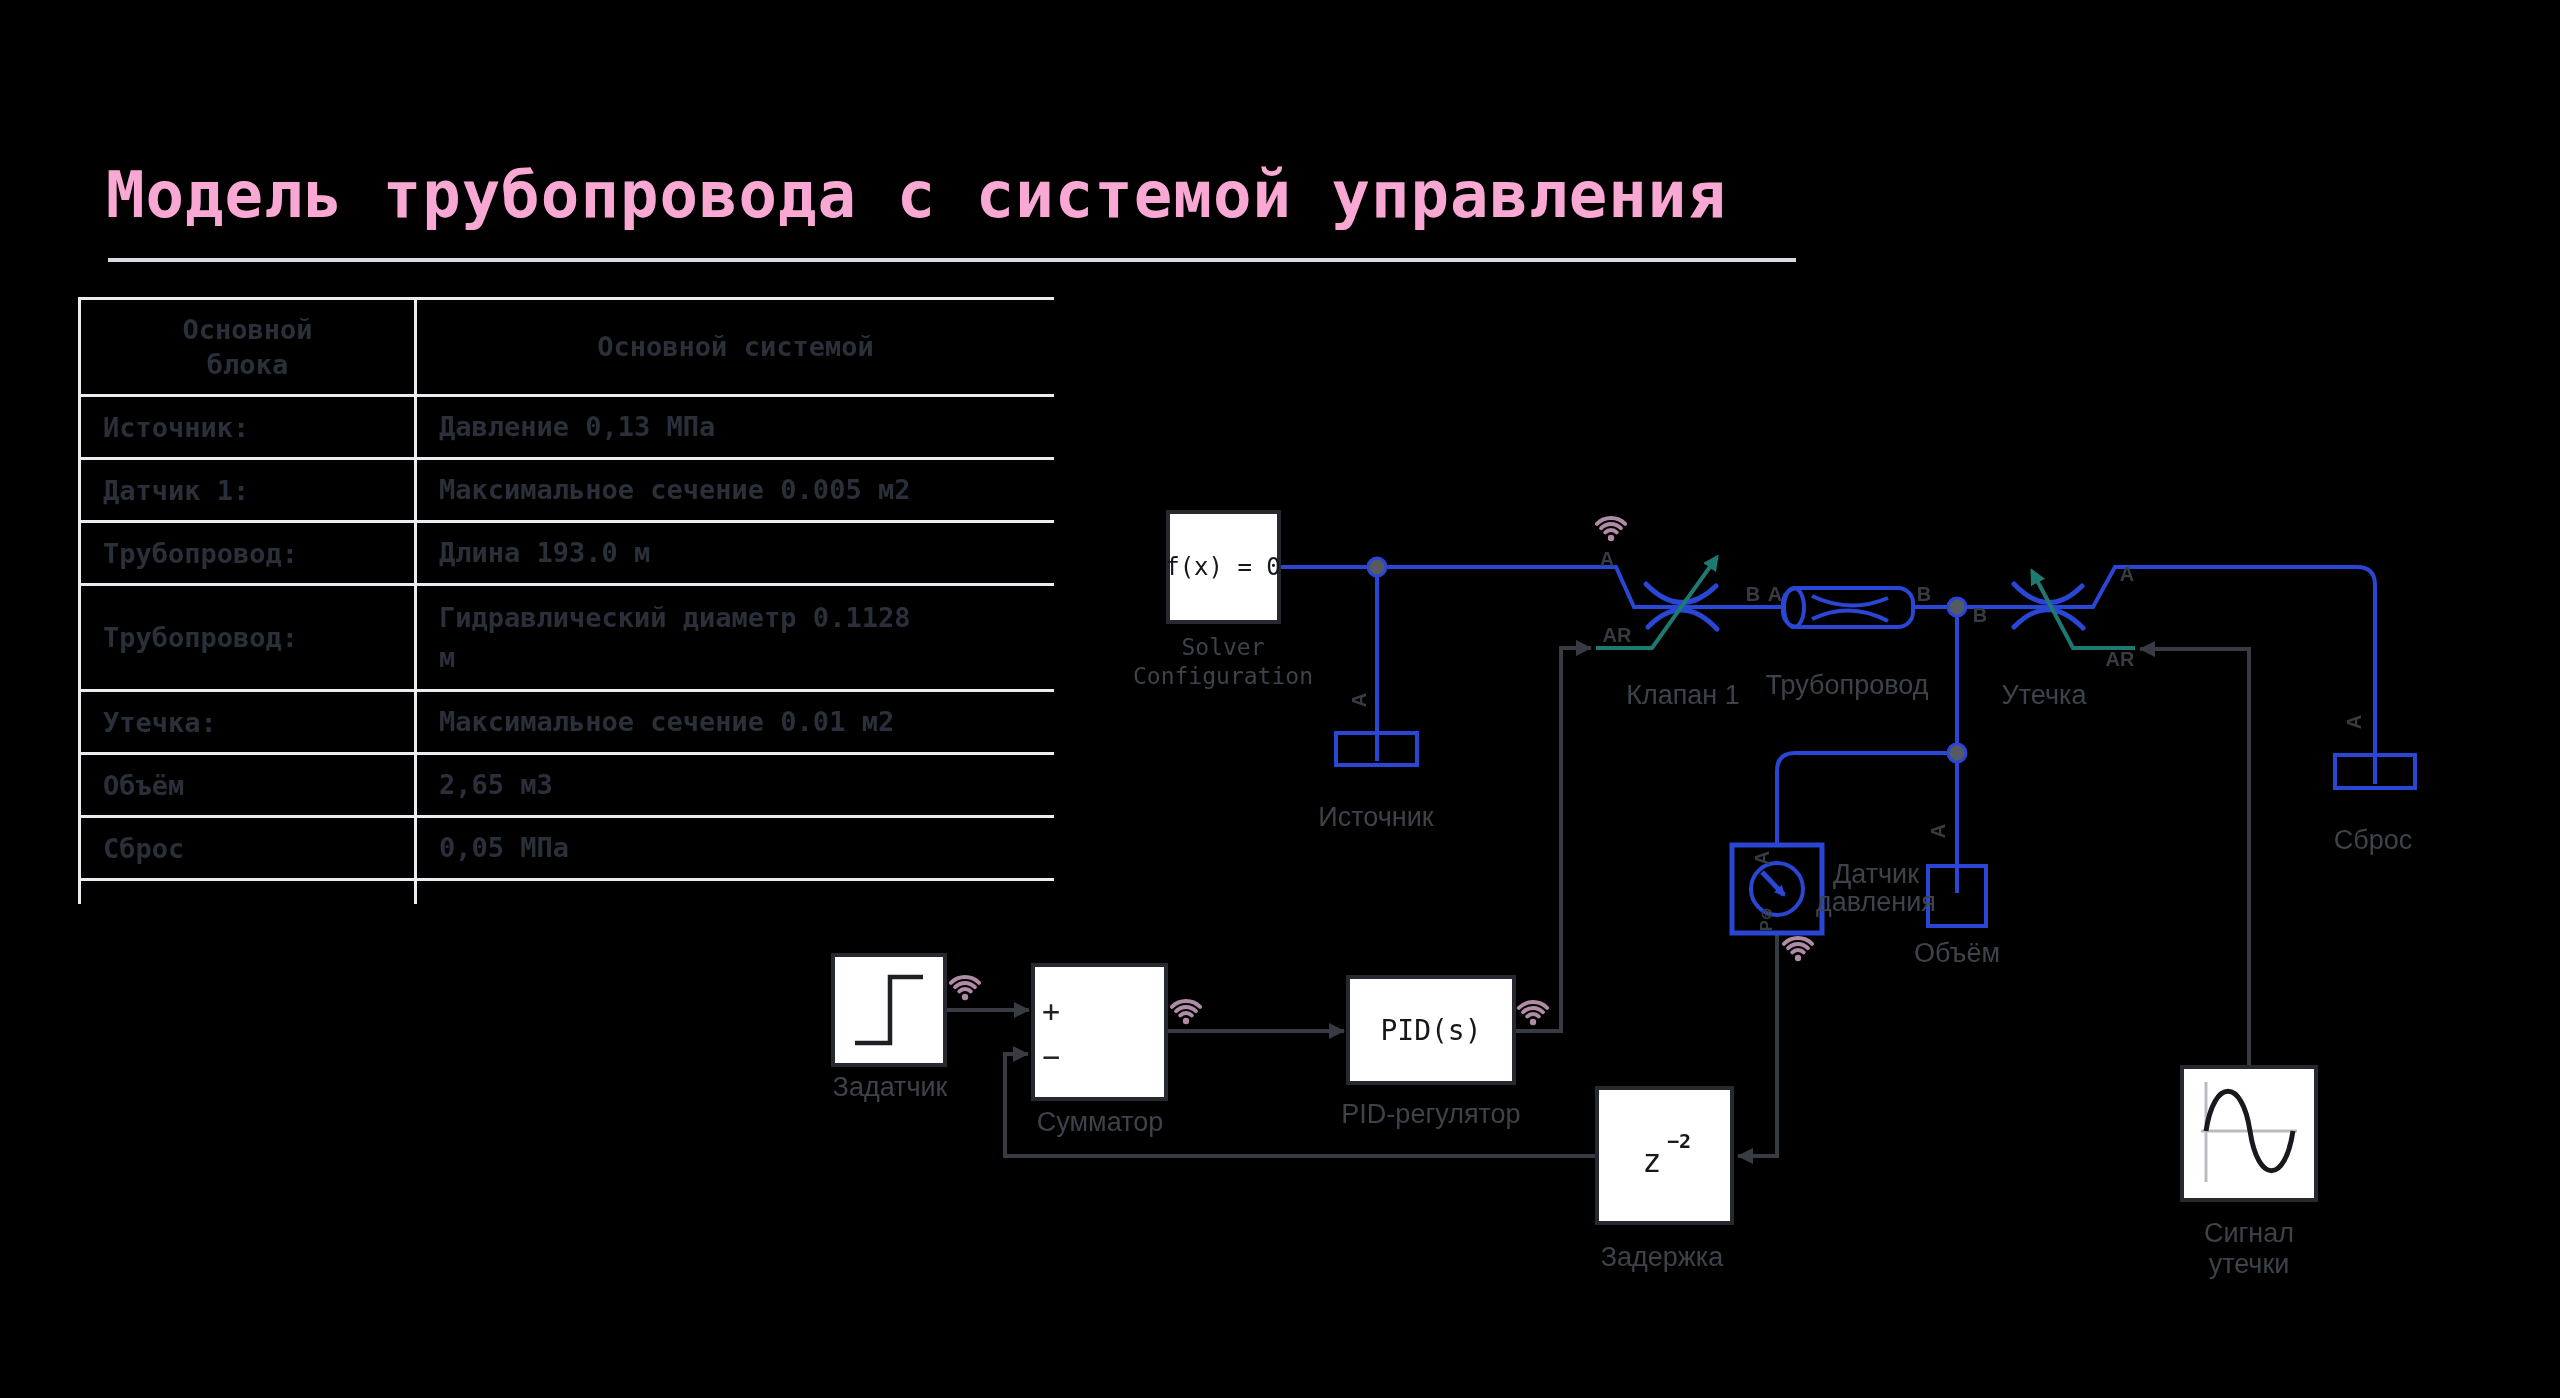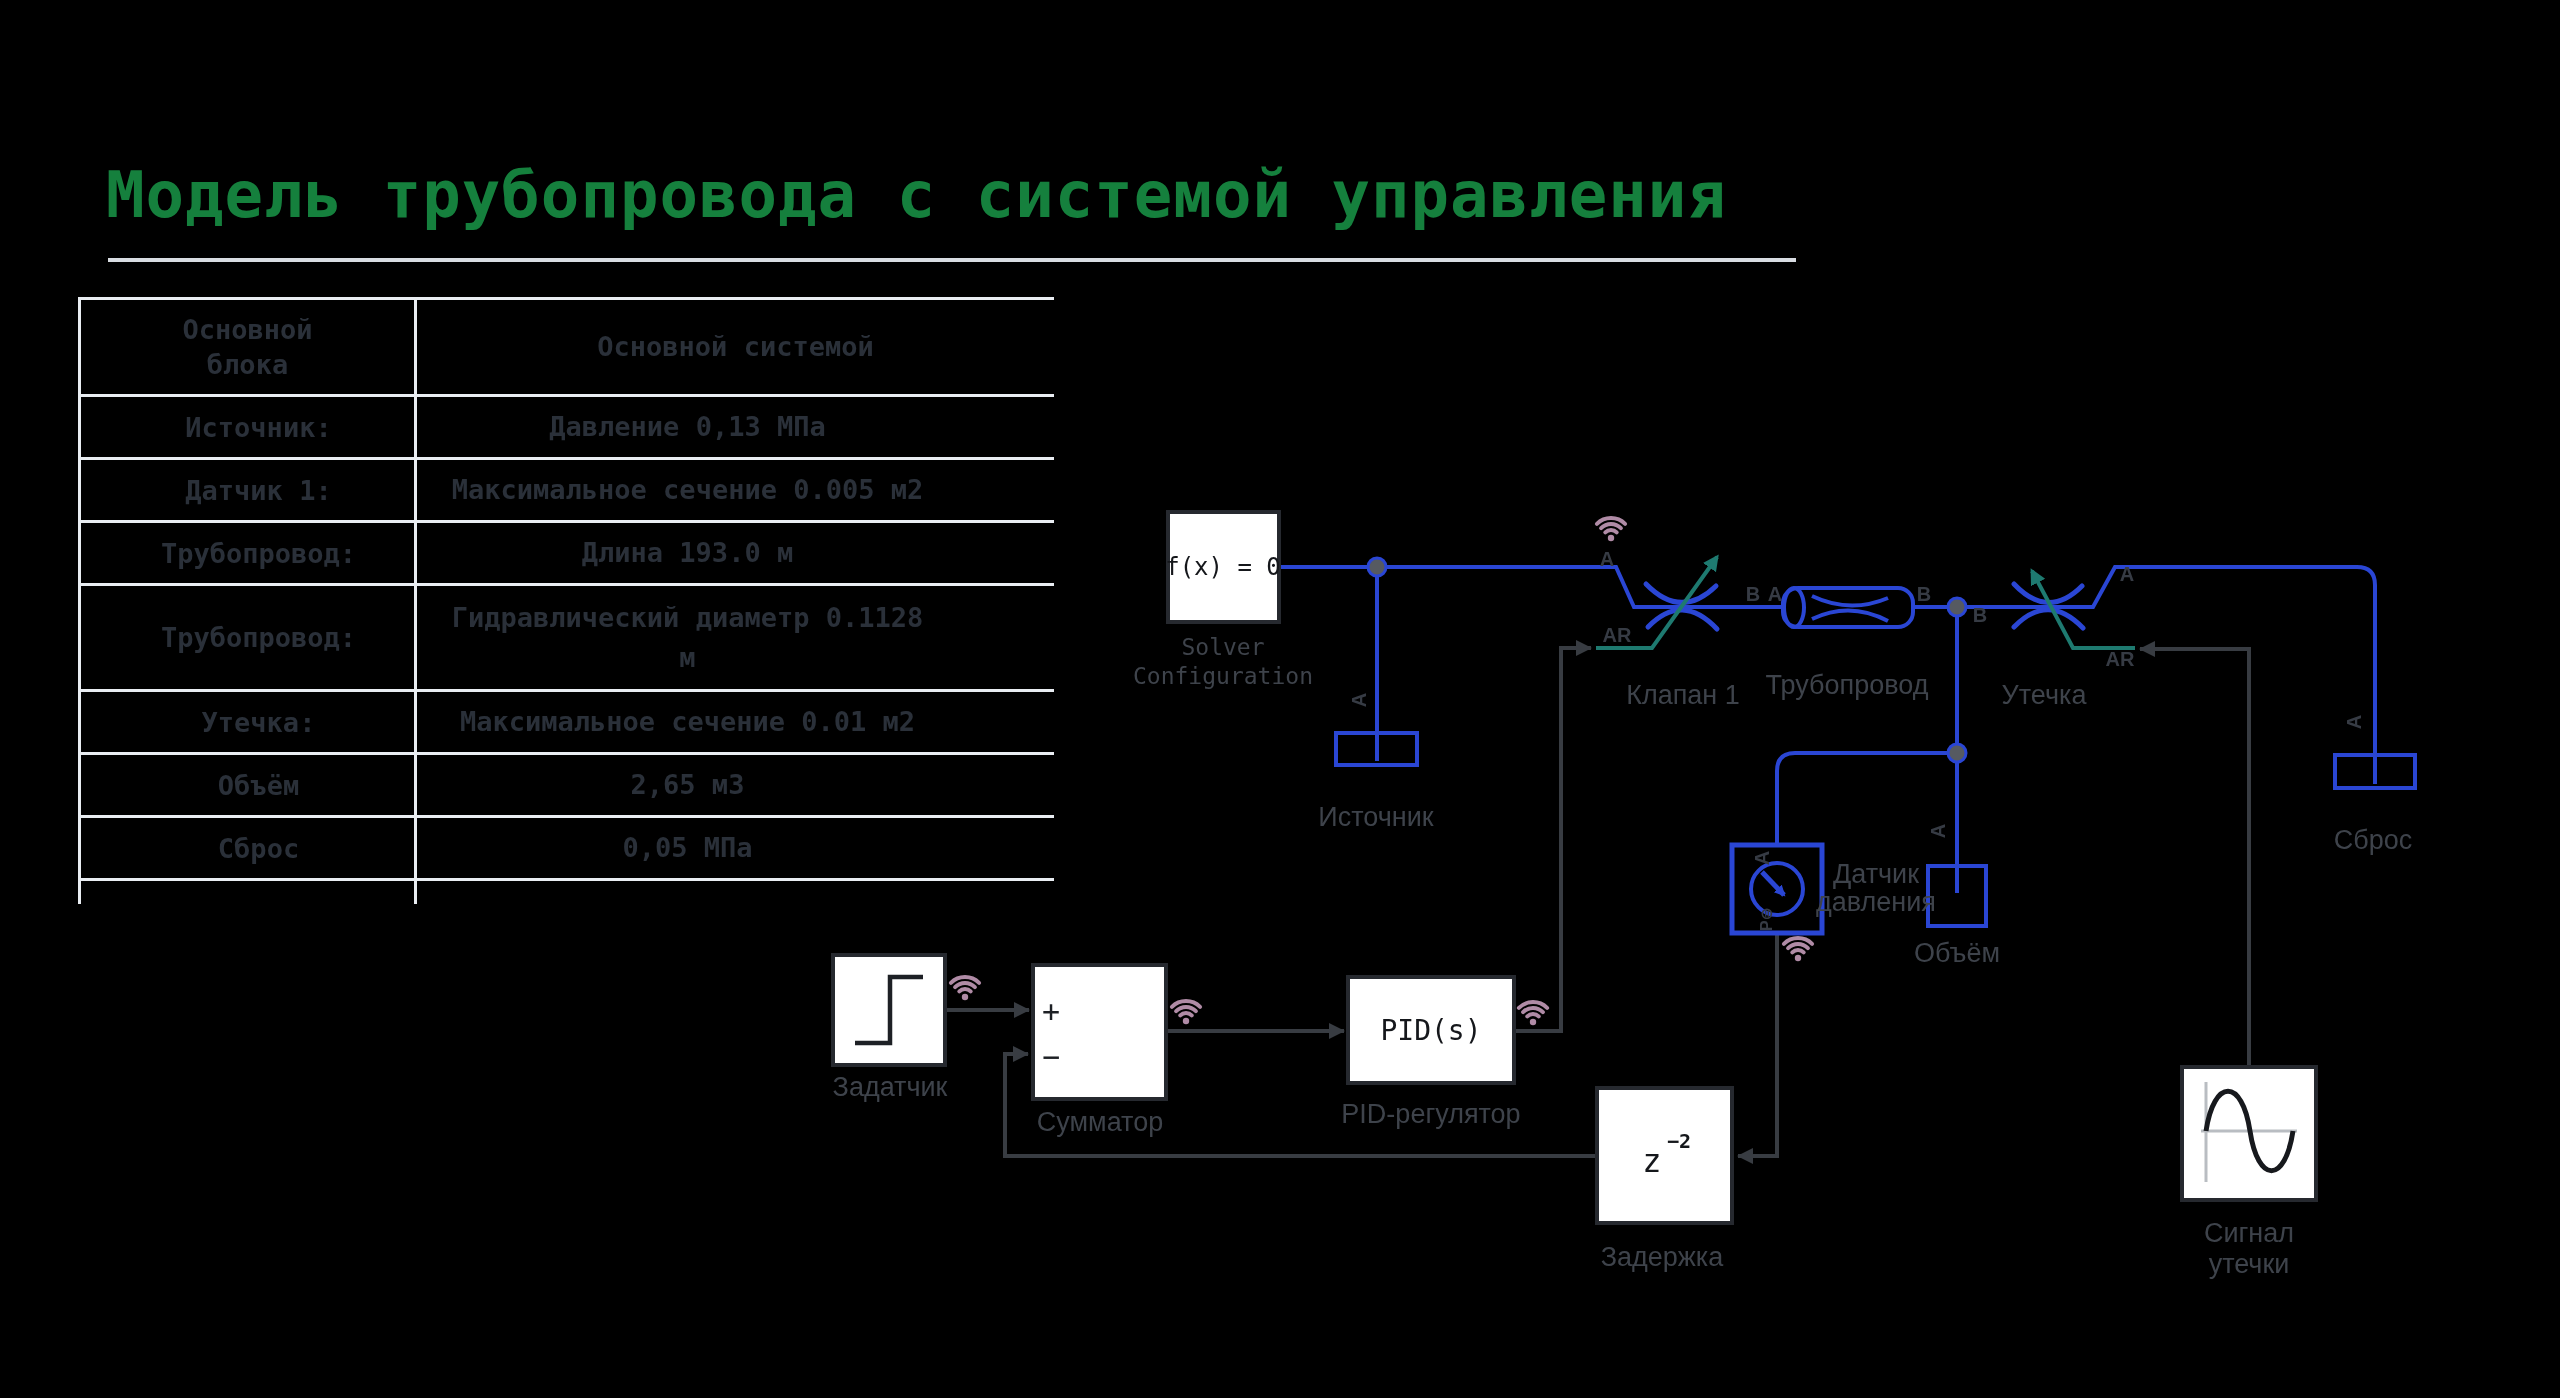--- a/index.html
+++ b/index.html
@@ -1,27 +1,27 @@
 <!DOCTYPE html>
 <html><head>
 <meta charset="utf-8">
 <style>
   html,body{margin:0;padding:0;background:#000;}
   .slide{position:relative;width:2560px;height:1398px;background:#000;overflow:hidden;
          font-family:"Liberation Sans",sans-serif;}
   .title{position:absolute;left:106px;top:158px;margin:0;
          font-family:"DejaVu Sans Mono",monospace;font-weight:700;font-size:64px;
-         color:#15803d;letter-spacing:1px;white-space:nowrap;}
+         color:#f9a8d4;letter-spacing:1px;white-space:nowrap;}
   .title-underline{position:absolute;left:108px;top:258px;width:1688px;height:4px;background:#d8dce2;}
   .tablewrap{position:absolute;left:78px;top:297px;width:976px;height:607px;overflow:hidden;}
   table.params{border-collapse:collapse;width:976px;table-layout:fixed;}
   table.params th,table.params td{border:3px solid #e9edf2;
          font-family:"DejaVu Sans Mono",monospace;font-weight:700;font-size:27px;color:#2a3039;}
   table.params th{height:92px;text-align:center;vertical-align:middle;white-space:pre-line;line-height:1.3;}
-  table.params td{height:60px;vertical-align:middle;padding:0 0 0 22px;text-align:center;}
+  table.params td{height:60px;vertical-align:middle;padding:0 0 0 22px;}
   table.params td.val{padding-right:118px;line-height:40px;}
   table.params tr.tall td{height:103px;}
   table.params tr.cut td{height:58px;border-bottom:none;}
   svg.diagram{position:absolute;left:0;top:0;width:2560px;height:1398px;}
   .pw{stroke:#2a46d4;stroke-width:4;fill:none;}
   .cw{stroke:#383c42;stroke-width:4;fill:none;}
   .tw{stroke:#1e7a70;stroke-width:4;fill:none;}
   .varc{stroke:#2a46d4;stroke-width:5;fill:none;stroke-linecap:round;}
   .wb{fill:#ffffff;stroke:#26292f;stroke-width:4;}
   .bb{fill:none;stroke:#2a46d4;stroke-width:4;}

